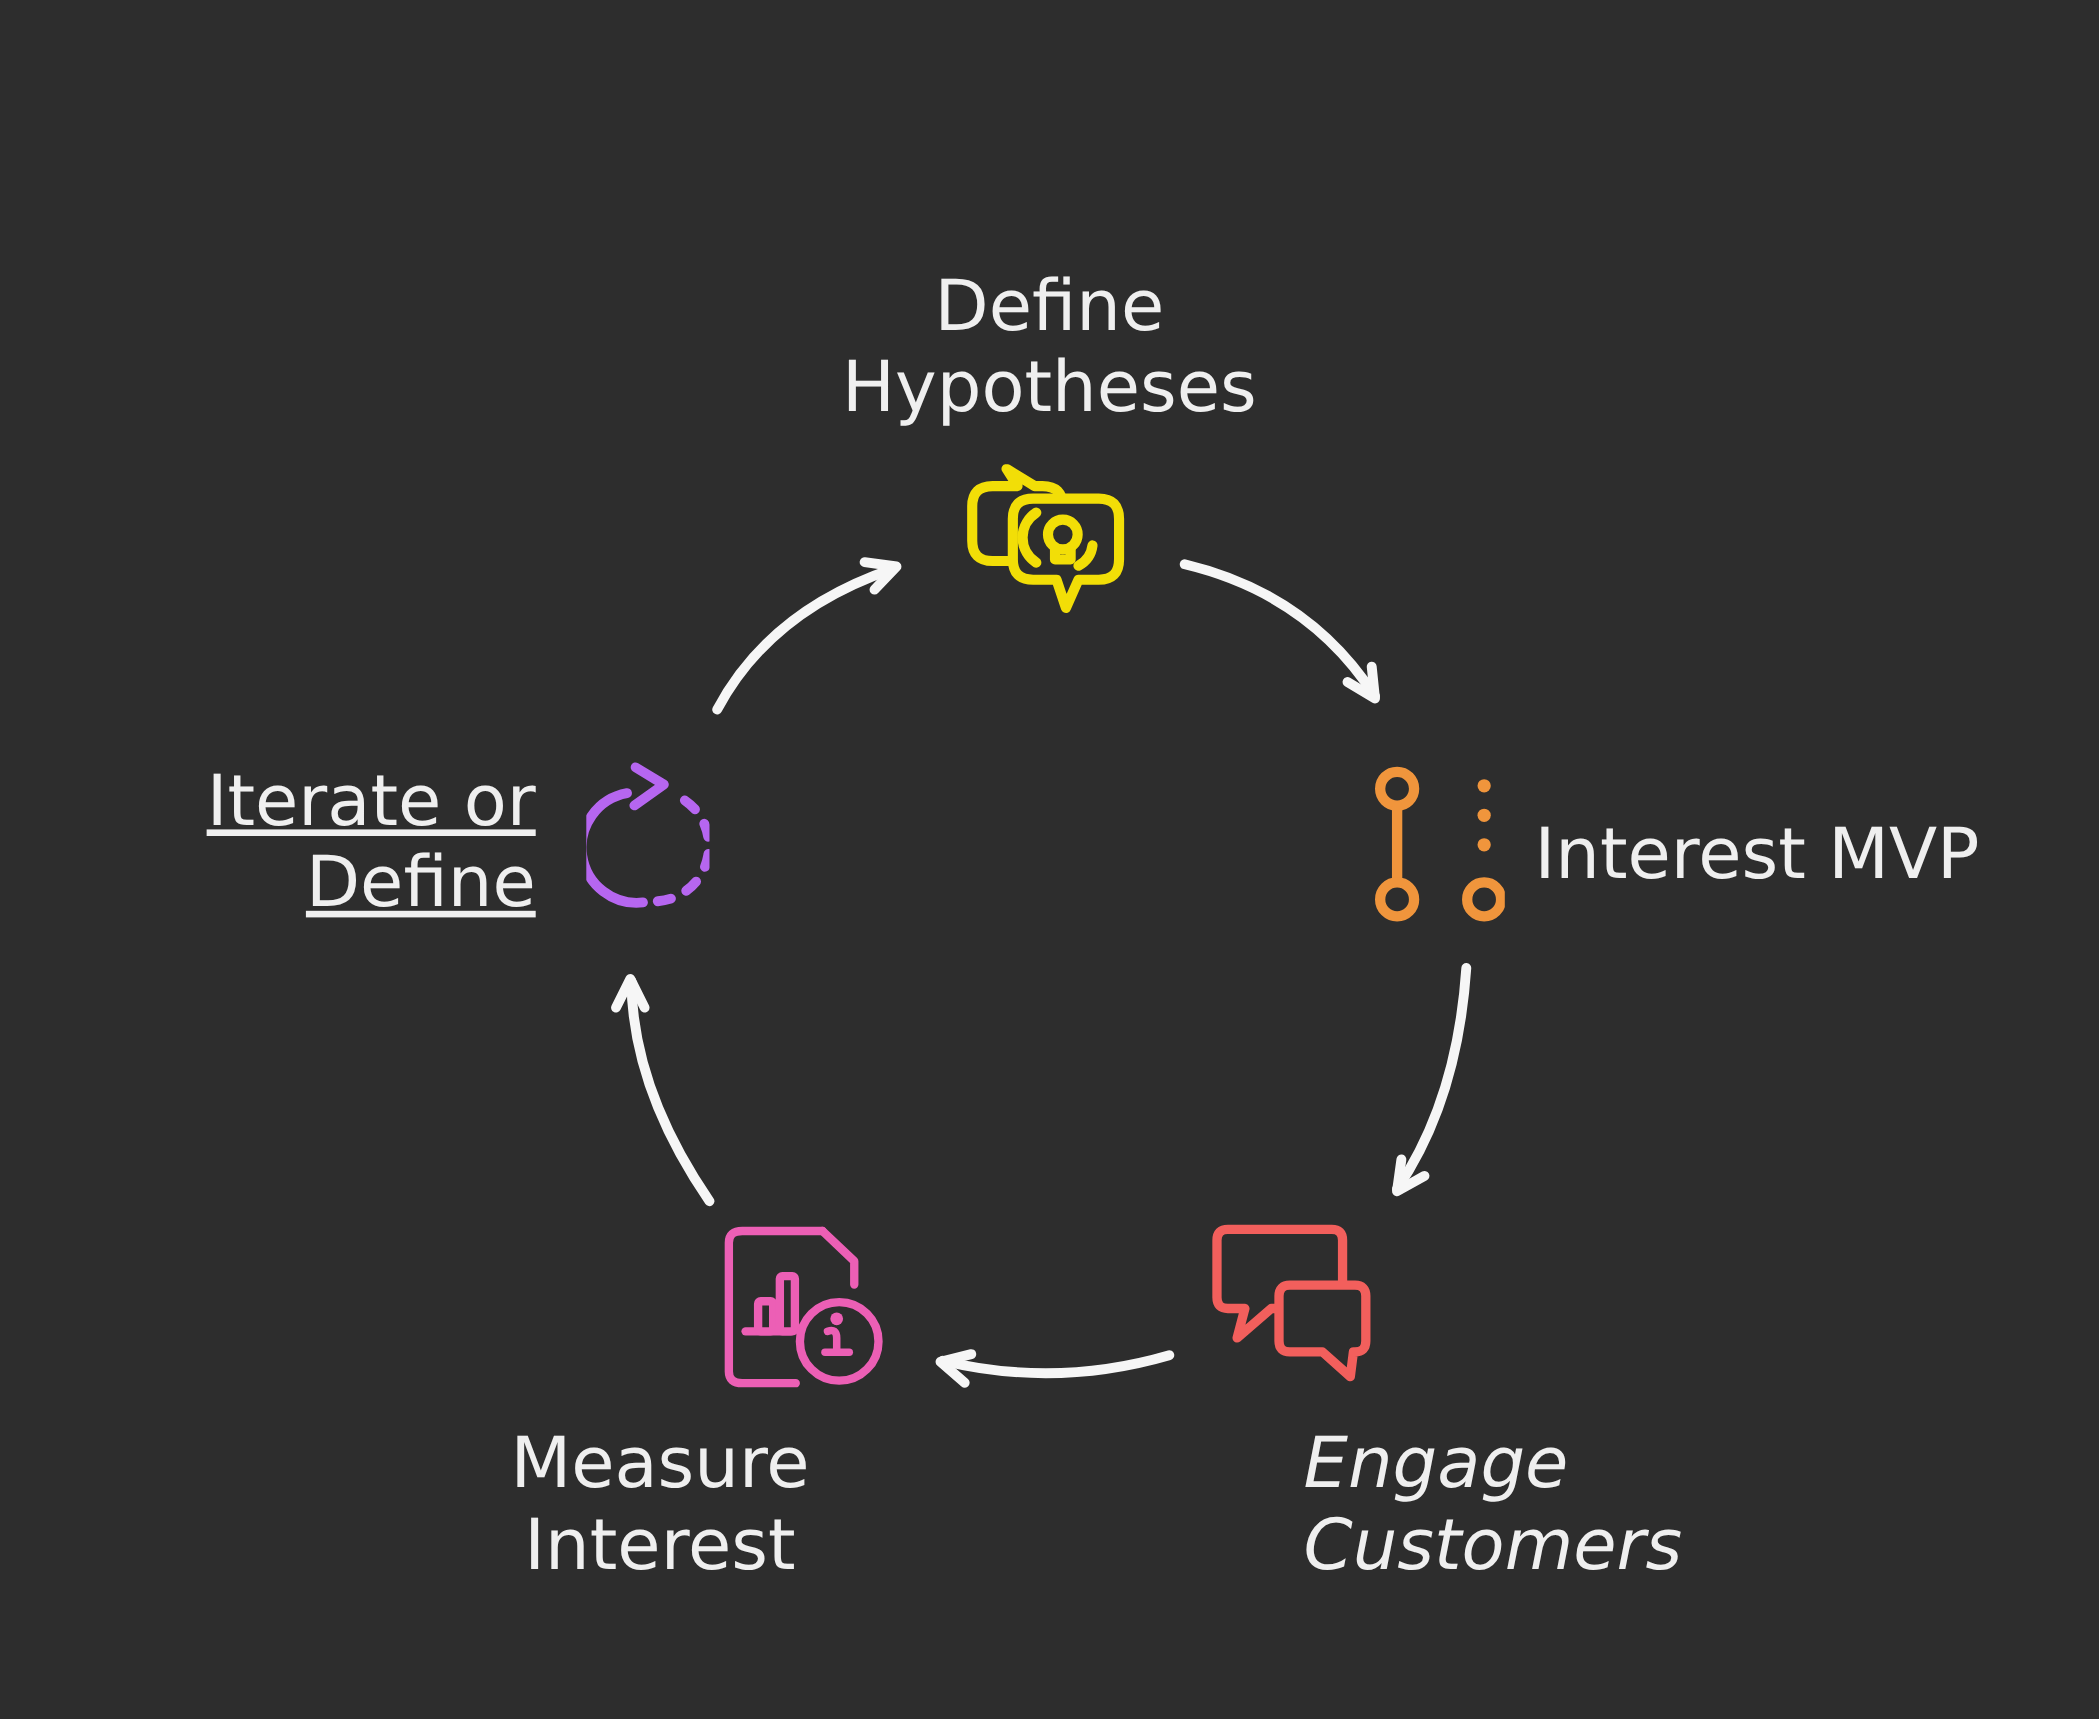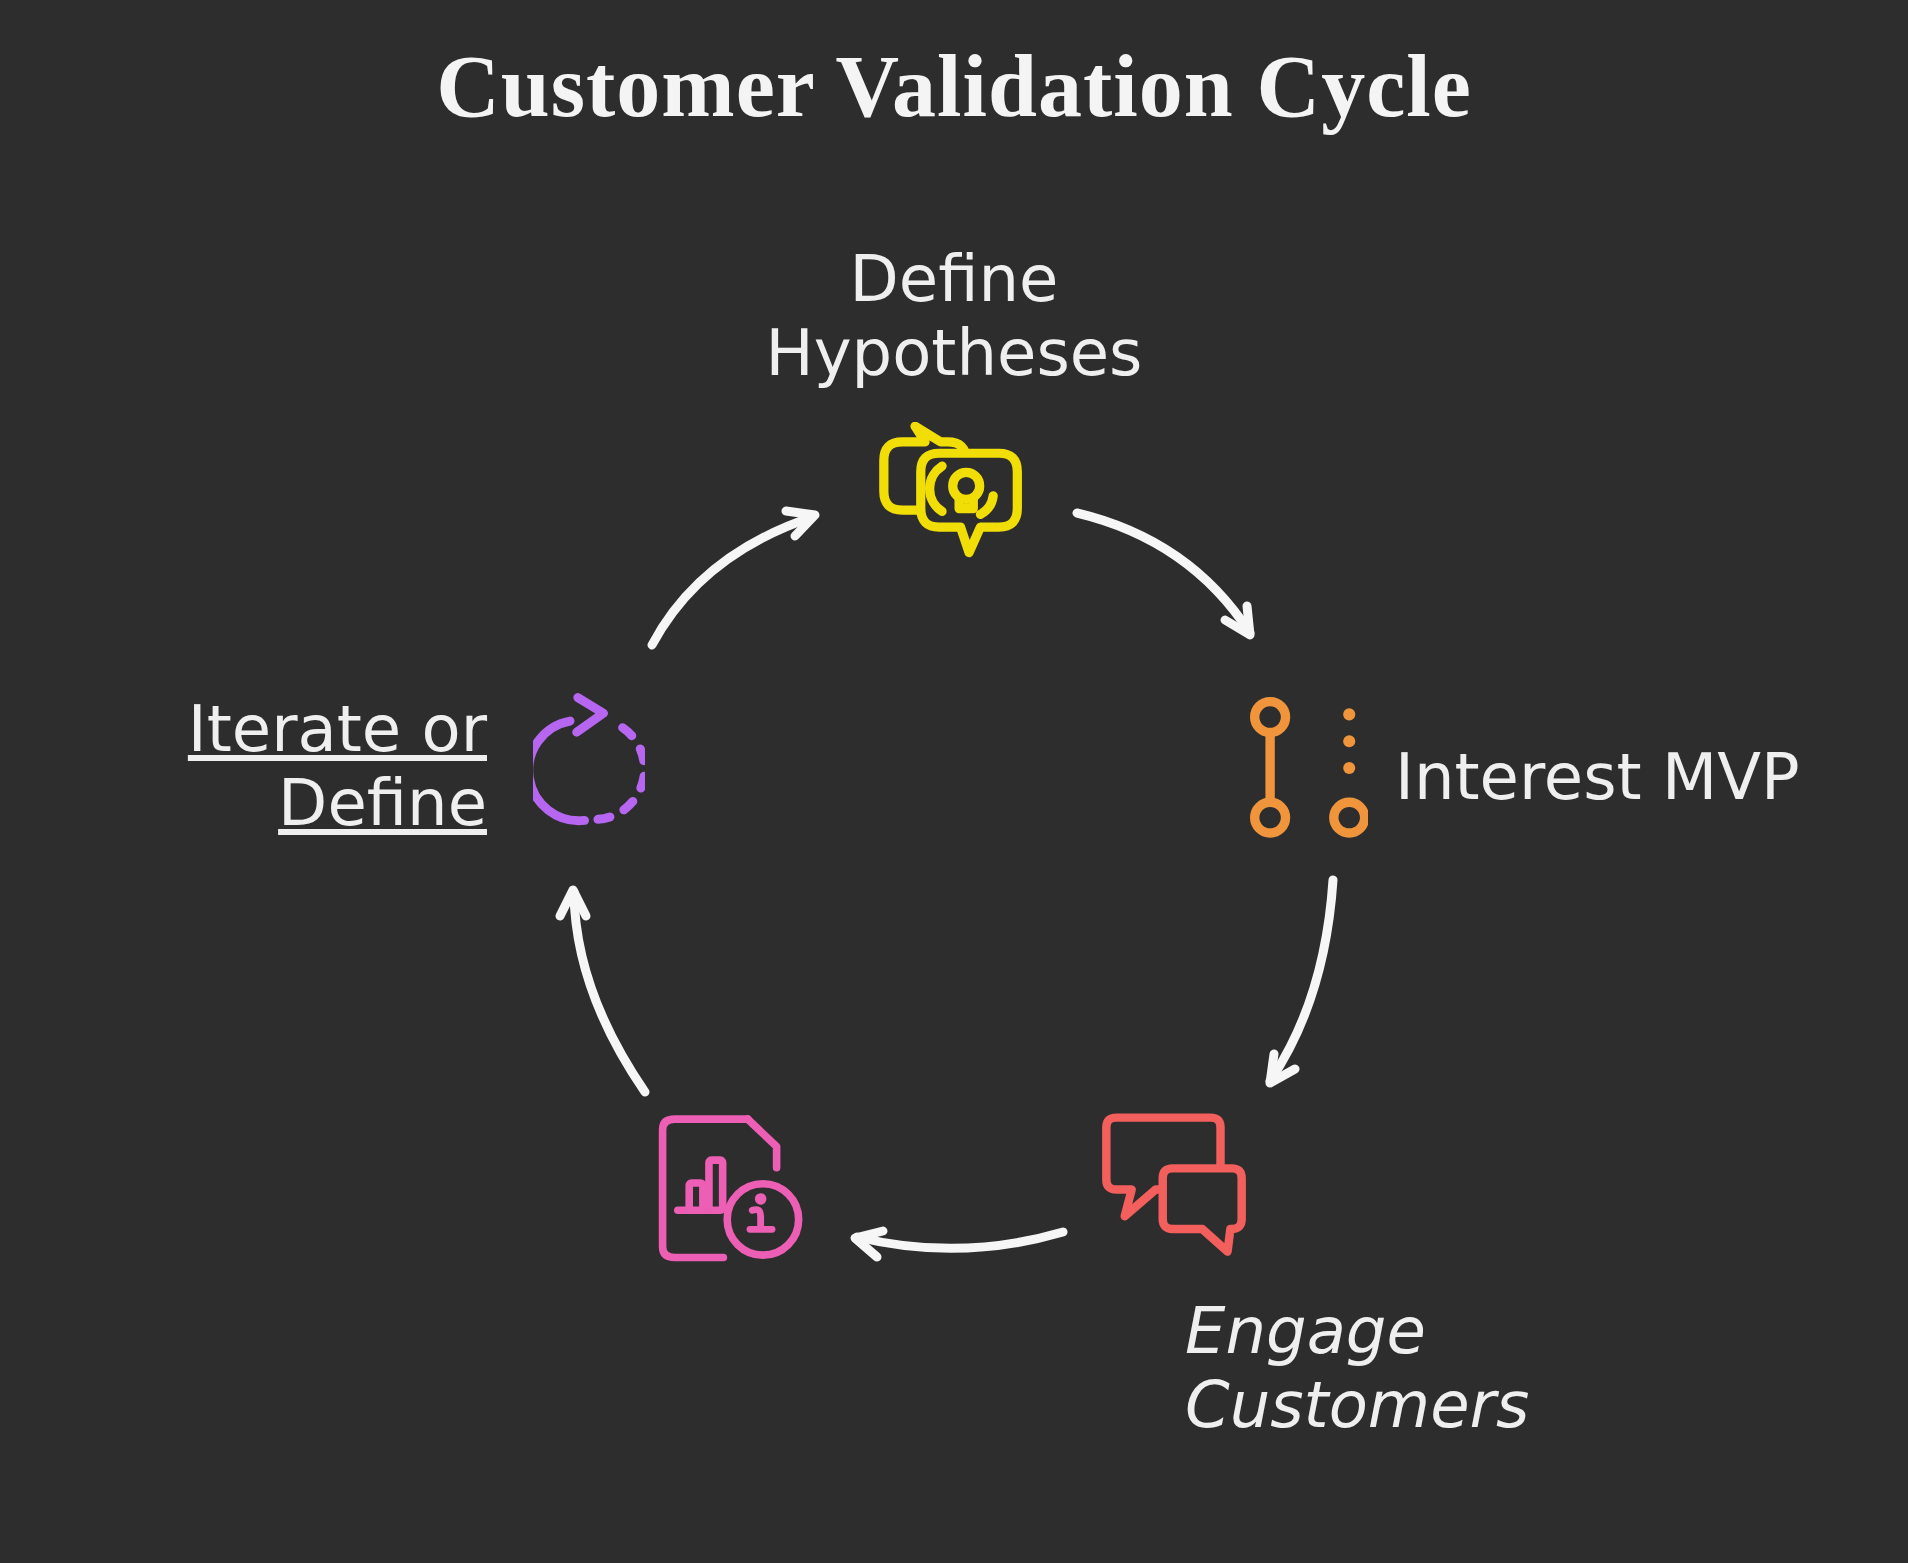--- a/index.html
+++ b/index.html
@@ -48,21 +48,20 @@
   .icon-measure .thin{stroke-width:4.5;}
   .icon-iterate{left:533px;top:692px;width:112px;height:134px;}
   .icon-iterate path,.icon-iterate polyline{fill:none;stroke:var(--iterate);stroke-width:8;}
   .icon-iterate .dashed{stroke-dasharray:11 14;}
 </style>
 </head>
 <body>
 
 <div class="canvas">
 
-  <h1 class="title">Customer Validation Cycle</h1>
 
   <svg class="arrows-svg" width="1908" height="1563" viewBox="0 0 1908 1563">
     <g class="arrow">
       <path d="M652,645 Q700,555 812,517"></path>
       <polyline points="795,536 815,515 786,511"></polyline>
     </g>
     <g class="arrow">
       <path d="M1077,513 Q1190,540 1250,633"></path>
       <polyline points="1225,620 1250,635 1247,606"></polyline>
     </g>
@@ -115,20 +114,24 @@
       <div>Engage</div>
       <div>Customers</div>
     </div>
     <svg class="icon icon-engage" viewBox="0 0 100 105">
       <path d="M9,4 L76,4 Q83,4 83,11 L83,48 Q83,55 76,55 L37,55 L15,74 L20,55 L9,55 Q2,55 2,48 L2,11 Q2,4 9,4 Z"></path>
       <path class="knock" d="M49,40 L91,40 Q98,40 98,47 L98,76 Q98,83 91,83 L90,83 L88,99 L70,83 L49,83 Q42,83 42,76 L42,47 Q42,40 49,40 Z"></path>
     </svg>
   </div>
 
   <div class="stage">
+    <div class="stage-label label-measure">
+      <div>Measure</div>
+      <div>Interest</div>
+    </div>
     <svg class="icon icon-measure" viewBox="0 0 100 100">
       <path d="M61,6 L13,6 Q5,6 5,13 L5,90 Q5,97 13,97 L45,97"></path>
       <path d="M61,6 L80,24 L80,38"></path>
       <path d="M15,66 L42,66"></path>
       <rect class="knock" x="22.5" y="48" width="9" height="18" rx="1.5"></rect>
       <rect class="knock" x="35.5" y="33" width="9" height="33" rx="1.5"></rect>
       <circle class="knock" cx="71" cy="72" r="23.5"></circle>
       <circle class="dot" cx="69.5" cy="58.5" r="3.8"></circle>
       <path class="thin" d="M64,66 Q69.5,64 69.5,70 L69.5,77"></path>
       <path class="thin" d="M62.5,78.5 L77,78.5"></path>

